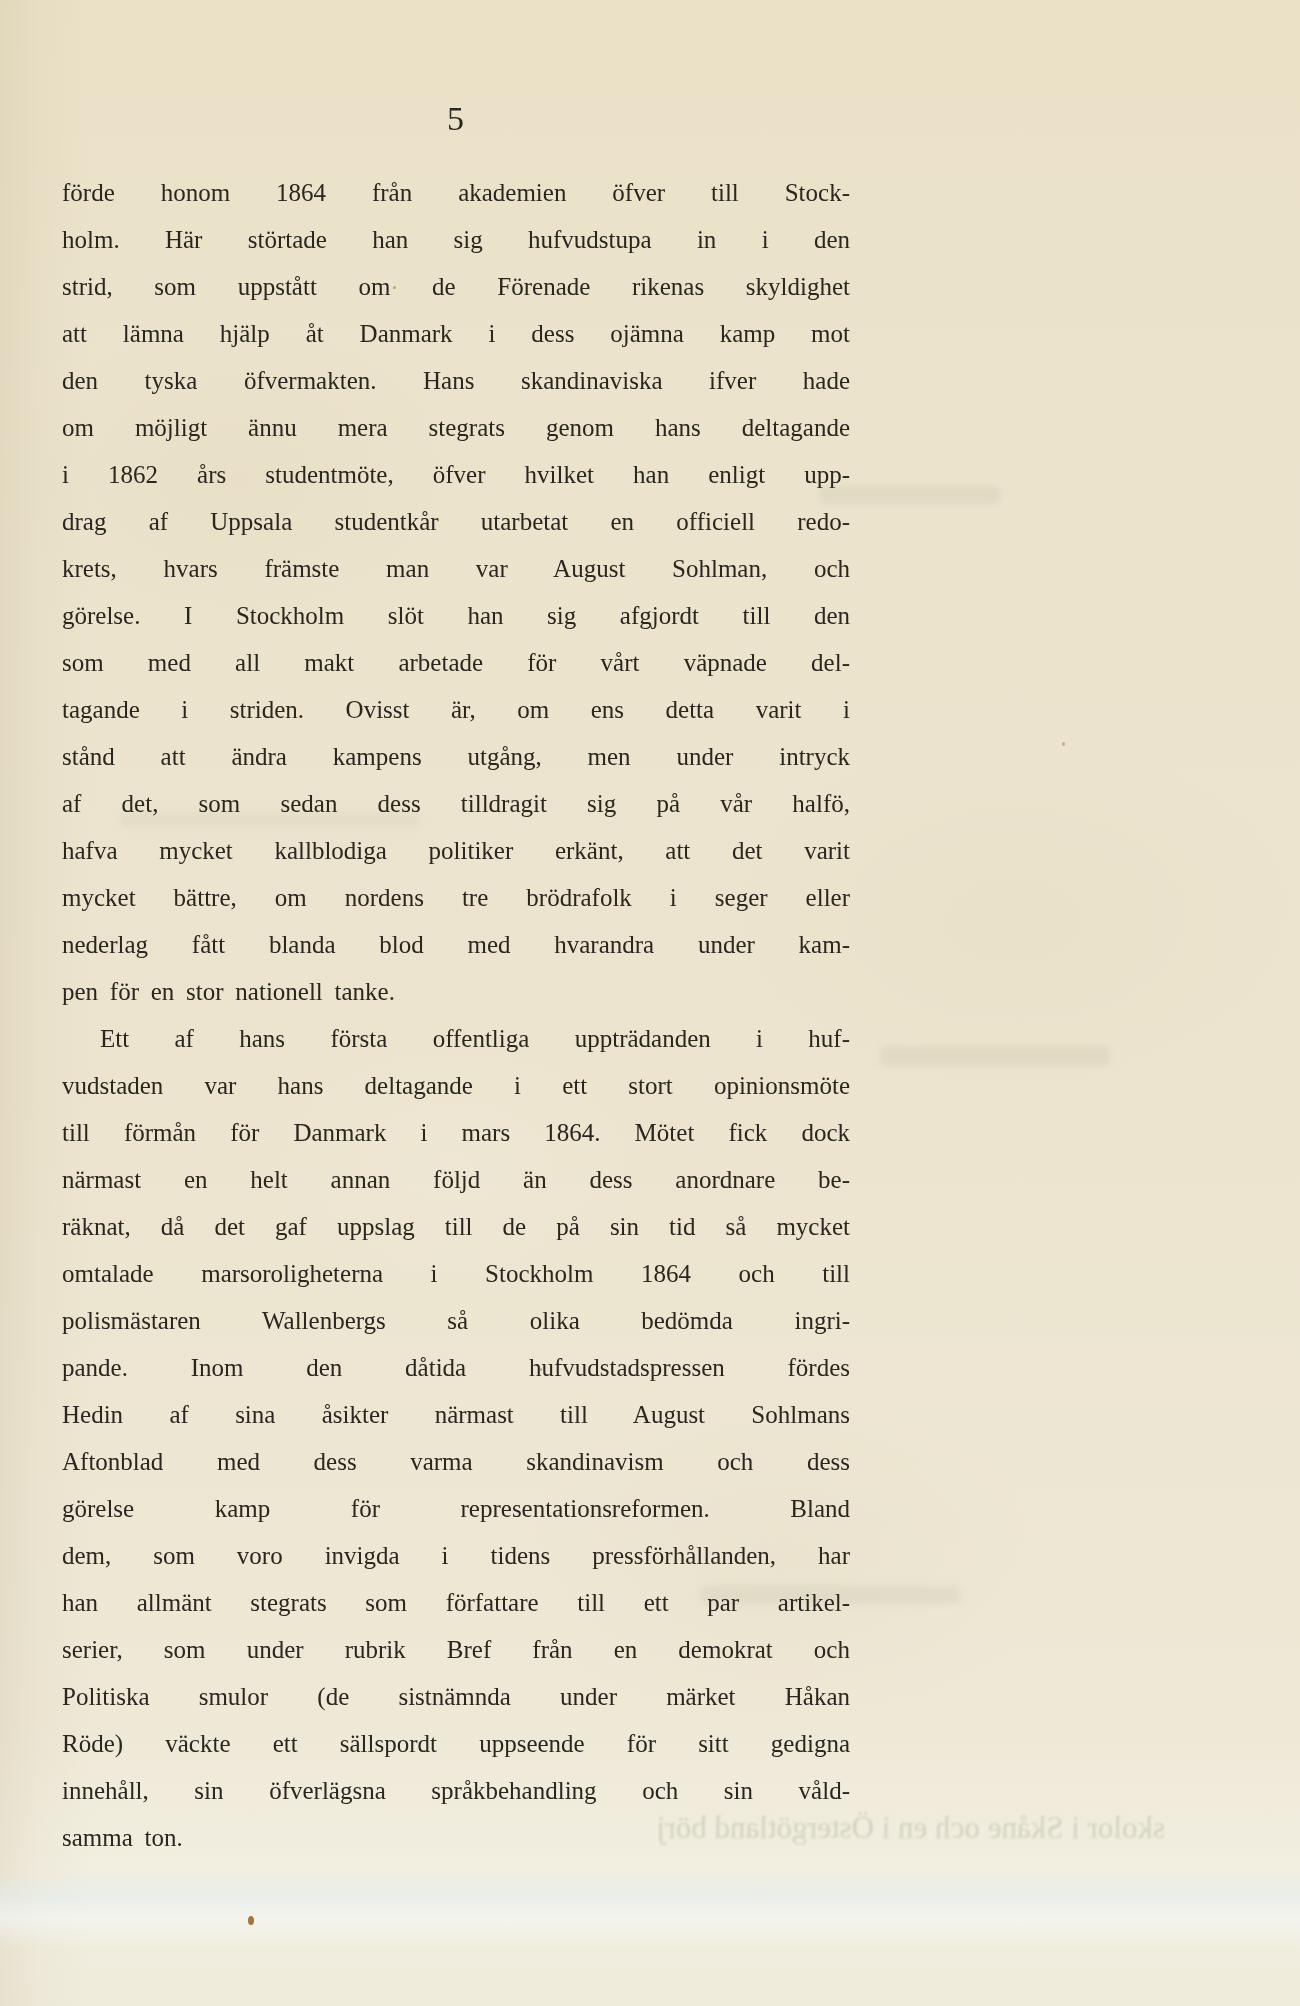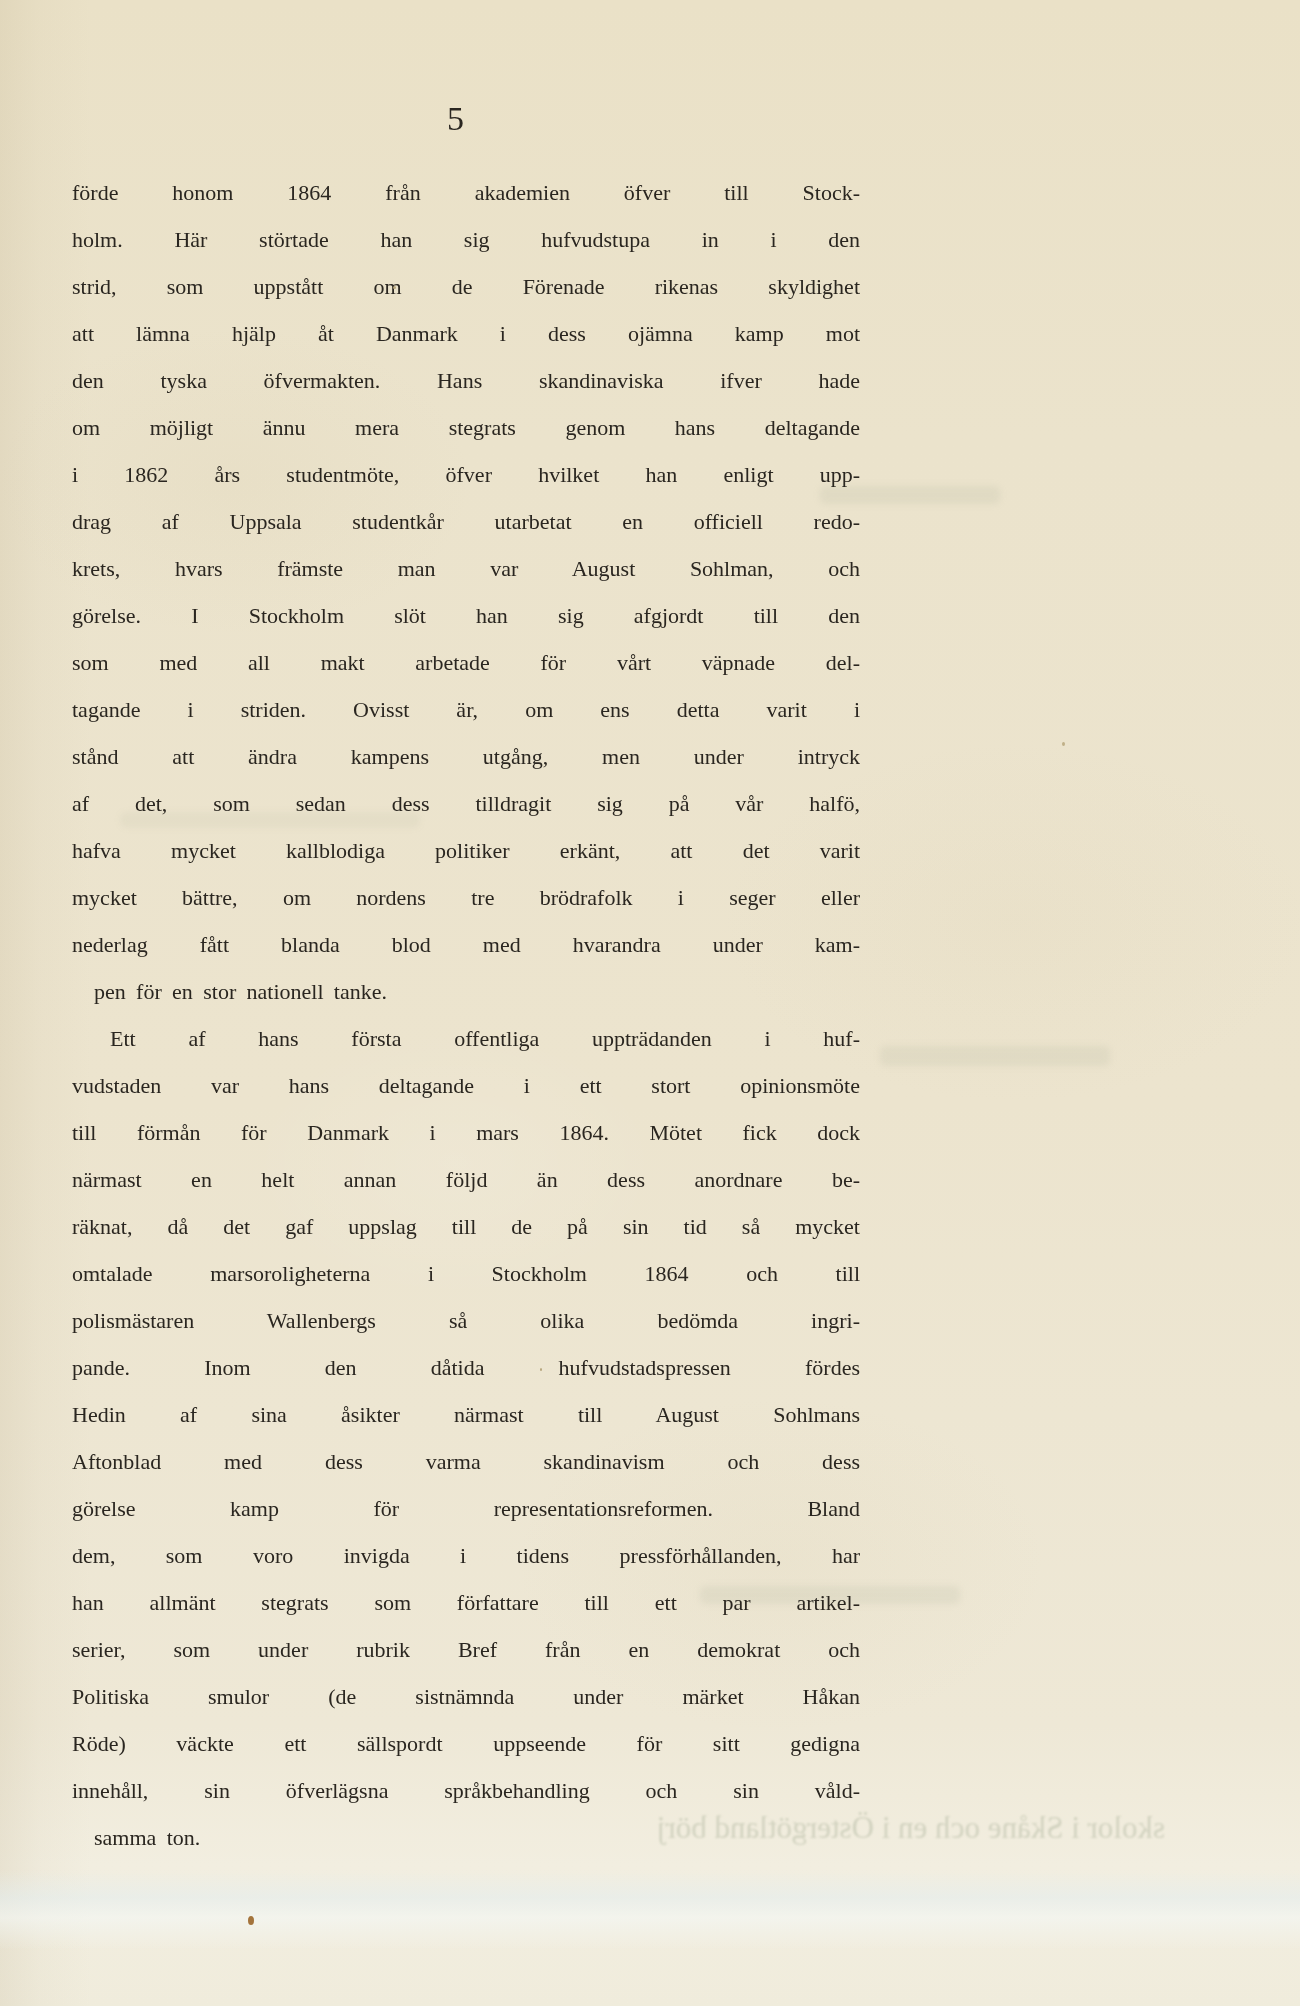--- a/index.html
+++ b/index.html
@@ -61,38 +61,37 @@
     width: 788px;
     text-align: center;
     font-size: 34px;
     color: var(--ink, #2a2620);
     letter-spacing: 1px;
   }
 
   .text-block {
     position: absolute;
     top: 169px;
-    left: 72px;
+    left: 62px;
     width: 788px;
-    font-size: 22px;
+    font-size: 25px;
     color: var(--ink, #2a2620);
   }
 
   .line {
     height: 47px;
     line-height: 47px;
     white-space: nowrap;
     text-align: justify;
     text-align-last: justify;
   }
   .line.last {
     text-align: left;
     text-align-last: left;
     word-spacing: 0.22em;
-    margin-left: 22px;
   }
   .line.indent {
     padding-left: 38px;
   }
   .line .italic {
   }
 
   
   .bleed-line {
     position: absolute;

